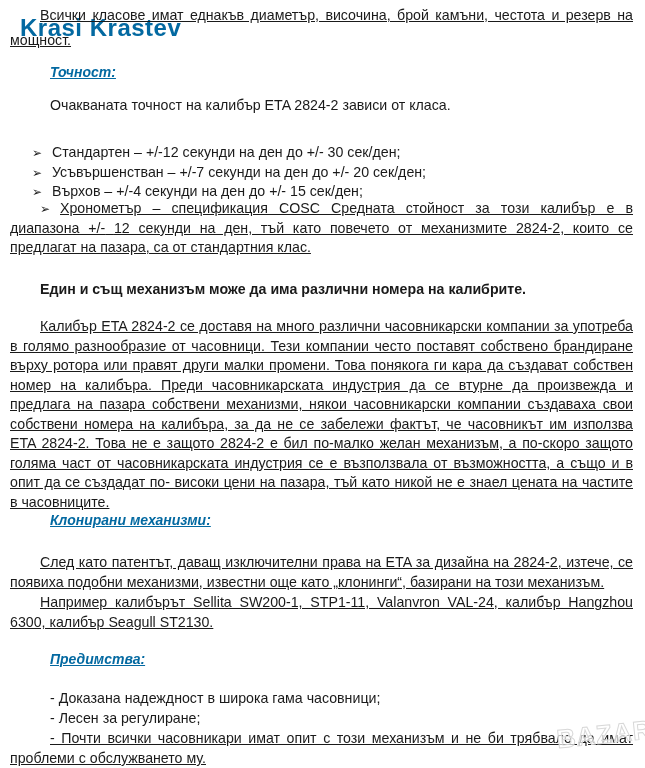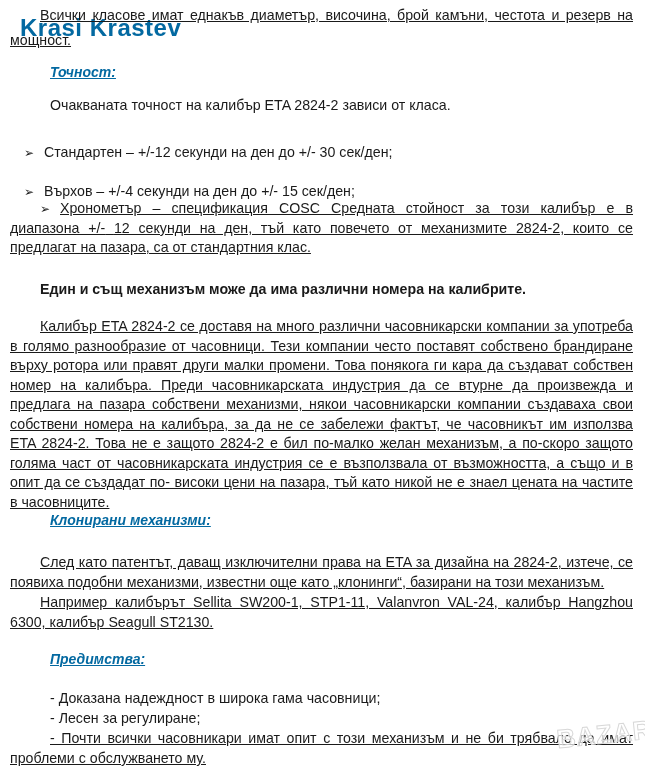--- a/index.html
+++ b/index.html
@@ -9,21 +9,21 @@
     font-size: 14.2px; color: #1a1a1a;
   }
   .page { position: absolute; left: 0; top: 0; width: 645px; height: 768px; }
   .line { position: absolute; white-space: nowrap; line-height: 20px; }
   .just { position: absolute; left: 10px; width: 623px; line-height: 25px; text-align: justify; text-decoration: underline; }
   .indent { text-indent: 30px; }
   .heading {
     position: absolute; left: 50px; font-weight: bold; font-style: italic;
     text-decoration: underline; color: #0369a1; font-size: 14px;
   }
-  .bullet { position: absolute; left: 24px; white-space: nowrap; line-height: 20px; }
+  .bullet { position: absolute; left: 32px; white-space: nowrap; line-height: 20px; }
   .bullet .arrow { display: inline-block; width: 20px; font-size: 12px; }
   .watermark {
     position: absolute; left: 20px; top: 14px; font-size: 24px; font-weight: bold;
     color: #0369a1; letter-spacing: 0.5px; pointer-events: none;
   }
   .logo {
     position: absolute; right: 8px; bottom: 8px; width: 80px; height: 40px;
     font-size: 26px; font-weight: bold; color: rgba(255,255,255,0.7);
     -webkit-text-stroke: 1px #d8d8d8; letter-spacing: 1px; transform: rotate(-6deg);
   }
@@ -39,20 +39,23 @@
     <span>Всички класове имат еднакъв диаметър, височина, брой камъни, честота и резерв на</span>
     <span>мощност.</span>
   </div>
 
   <div class="heading" style="top:64px;">Точност:</div>
   <div class="line" style="left:50px; top:95px;text-align:center;">Очакваната точност на калибър ETA 2824-2 зависи от класа.</div>
 
   <div class="bullet" style="top:142px;">
     <span class="arrow">➢</span><span>Стандартен – +/-12 секунди на ден до +/- 30 сек/ден;</span>
   </div>
+  <div class="bullet" style="top:162px;">
+    <span class="arrow">➢</span><span>Усъвършенстван – +/-7 секунди на ден до +/- 20 сек/ден;</span>
+  </div>
   <div class="bullet" style="top:181px;">
     <span class="arrow">➢</span><span>Върхов – +/-4 секунди на ден до +/- 15 сек/ден;</span>
   </div>
   <div class="just" style="top:199px; line-height:19px;">
     <span style="display:inline-block; width:30px;"></span><span class="arrow" style="display:inline-block;width:20px;font-size:12px;">➢</span><span>Хронометър – спецификация COSC Средната стойност за този калибър е в диапазона +/-</span>
     <span>12 секунди на ден, тъй като повечето от механизмите 2824-2, които се предлагат на пазара, са от стандартния клас.</span>
   </div>
 
   <div class="line" style="left:40px; top:279px;font-weight:bold;">Един и същ механизъм може да има различни номера на калибрите.</div>
 

